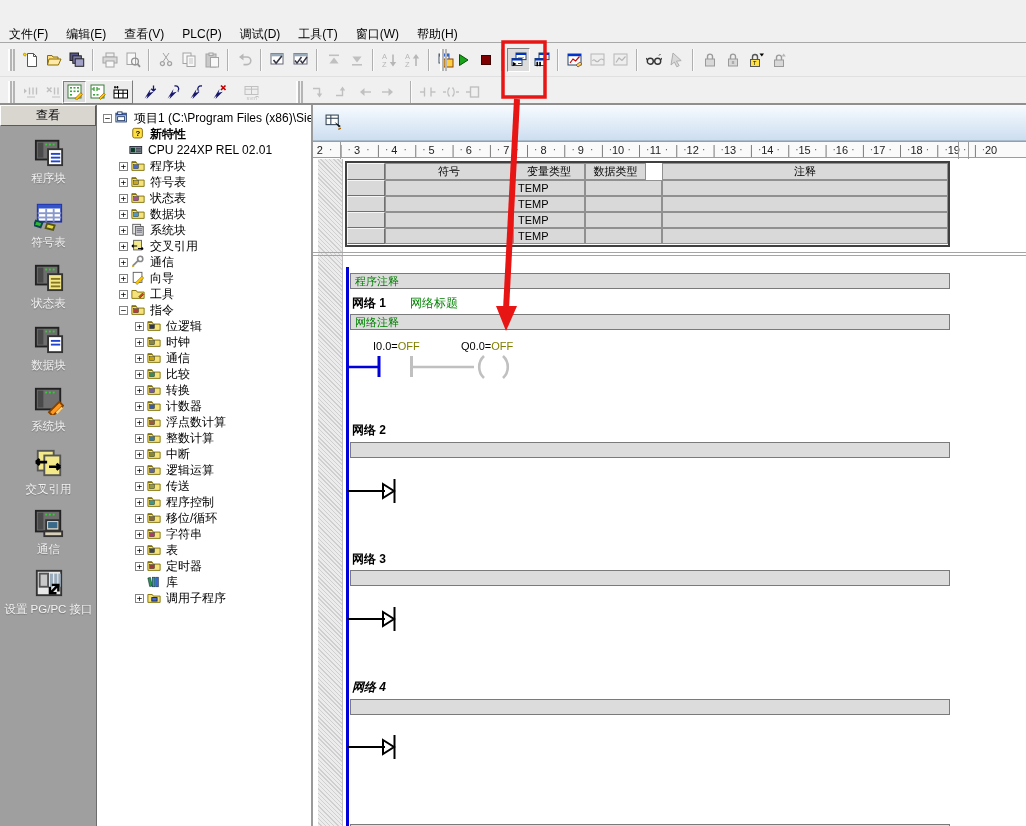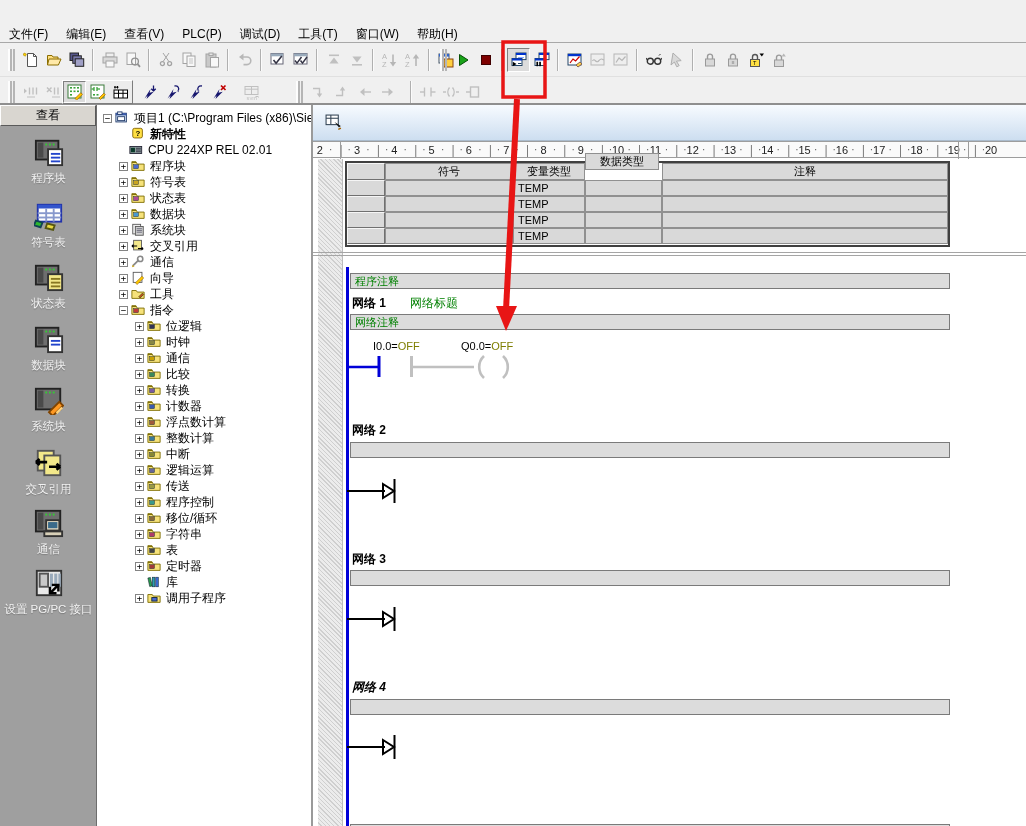--- a/index.html
+++ b/index.html
@@ -955,21 +955,21 @@
         <span class="rbar" style="left: 27px;"></span>
         <span class="rbar" style="left: 645px;"></span>
         <span class="rbar" style="left: 655px;"></span>
       </div>
     <div id="ladder" style="position: absolute; left: 0px; top: 0px; width: 713px; height: 721px;">
         <div id="hatch"></div>
         <div id="tframe" style="left: 32px; top: 56px; width: 605px; height: 86px;"></div>
         <div class="vcell hdr rowhdr" style="left: 34px; top: 58px; width: 38px; height: 17px;"></div>
         <div class="vcell hdr" style="left: 72px; top: 58px; width: 128px; height: 17px;">符号</div>
         <div class="vcell hdr" style="left: 200px; top: 58px; width: 72px; height: 17px;">变量类型</div>
-        <div class="vcell hdr" style="left: 272px; top: 48px; width: 74px; height: 17px;">数据类型</div>
+        <div class="vcell hdr" style="left: 272px; top: 58px; width: 61px; height: 17px;">数据类型</div>
         <div class="vcell hdr" style="left: 349px; top: 58px; width: 286px; height: 17px;">注释</div>
         <div class="vcell rowhdr" style="left: 34px; top: 75px; width: 38px; height: 16px;"></div>
         <div class="vcell body" style="left: 72px; top: 75px; width: 128px; height: 16px;"></div>
         <div class="vcell body" style="left: 200px; top: 75px; width: 72px; height: 16px;">TEMP</div>
         <div class="vcell body" style="left: 272px; top: 75px; width: 77px; height: 16px;"></div>
         <div class="vcell body" style="left: 349px; top: 75px; width: 286px; height: 16px;"></div>
         <div class="vcell rowhdr" style="left: 34px; top: 91px; width: 38px; height: 16px;"></div>
         <div class="vcell body" style="left: 72px; top: 91px; width: 128px; height: 16px;"></div>
         <div class="vcell body" style="left: 200px; top: 91px; width: 72px; height: 16px;">TEMP</div>
         <div class="vcell body" style="left: 272px; top: 91px; width: 77px; height: 16px;"></div>

